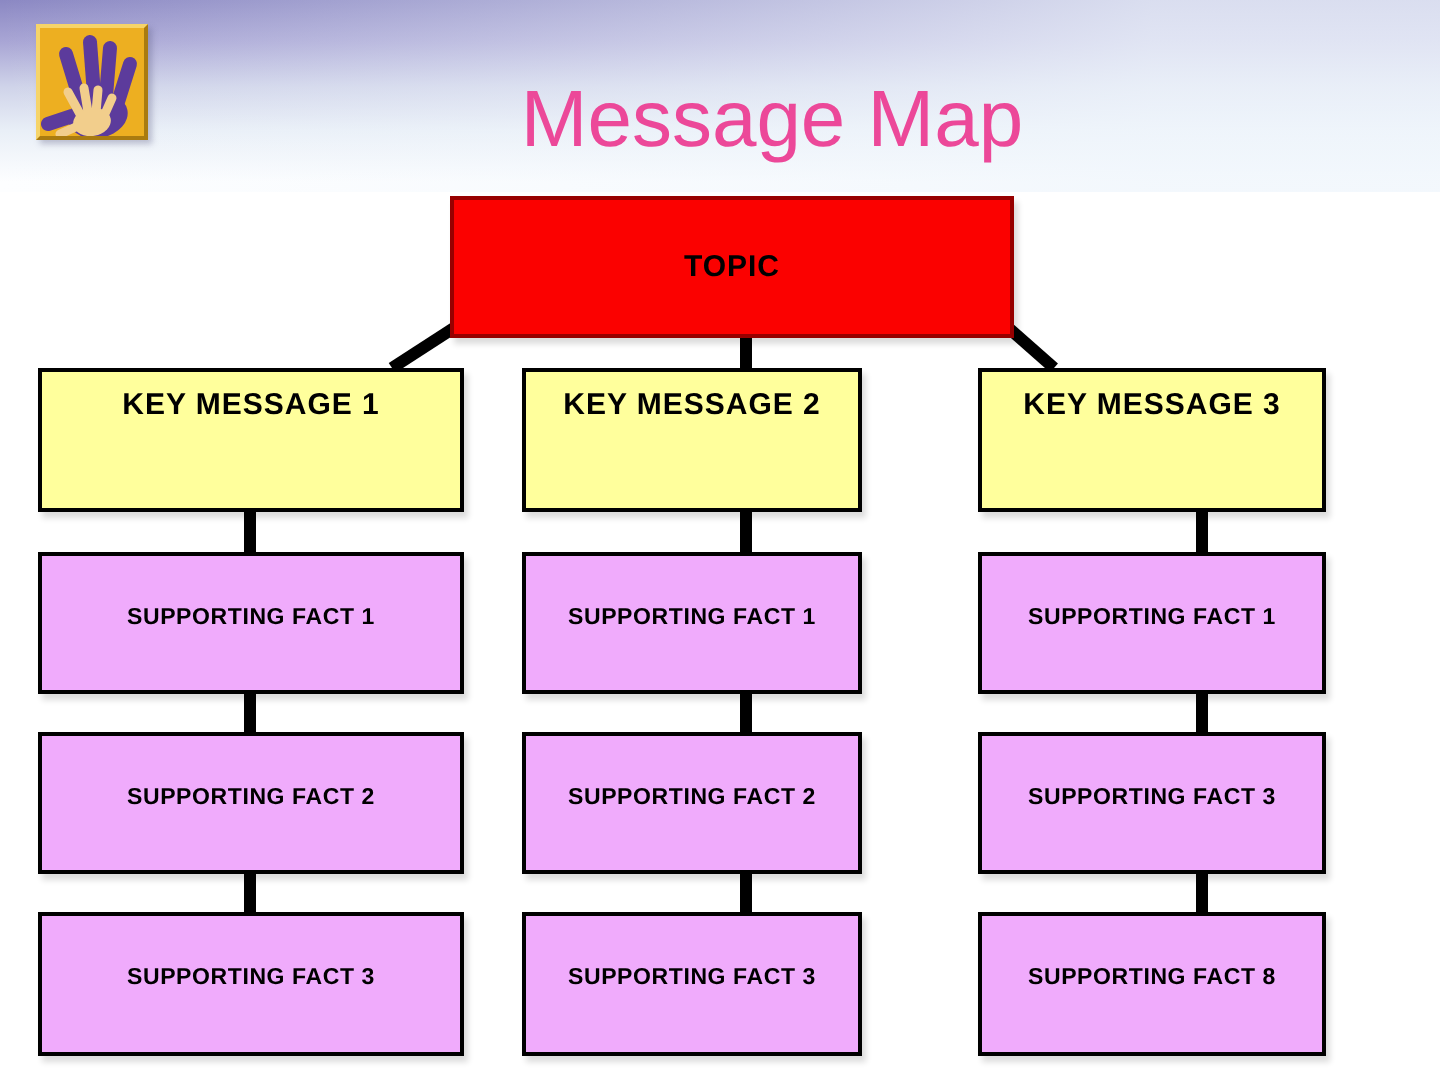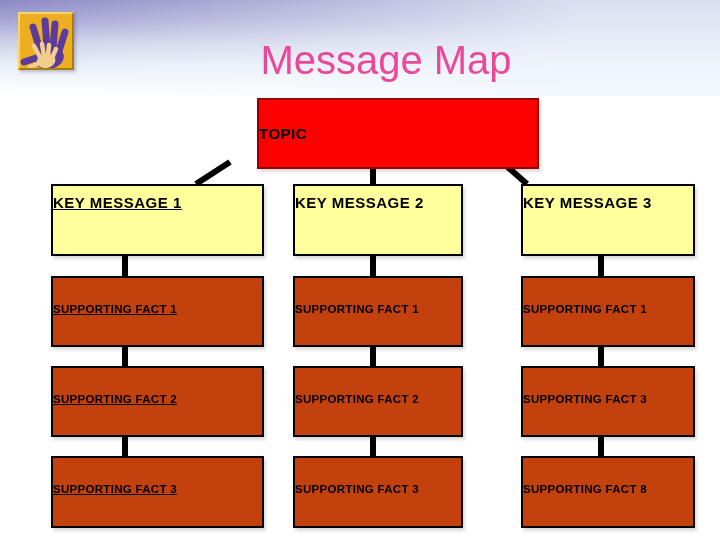--- a/index.html
+++ b/index.html
@@ -26,42 +26,41 @@
     background:#EDAF21;
     border-top:2px solid #F6D469;border-left:2px solid #F6D469;
     border-right:2px solid #A97B10;border-bottom:2px solid #A97B10;
     box-shadow:2px 2px 3px rgba(90,90,130,0.35);
   }
   .logo svg{display:block;width:52px;height:54px;}
   
   .connectors{position:absolute;left:0;top:0;width:720px;height:540px;z-index:1;pointer-events:none;}
   
   .box{
-    position:absolute;z-index:2;display:flex;
+    position:absolute;z-index:2;display:flex;justify-content:center;
     box-sizing:border-box;color:#000;text-align:center;
     box-shadow:2px 3px 3px rgba(0,0,0,0.14);
-    margin-left:32px;
   }
   .topic{
     left:225px;top:98px;width:282px;height:71px;
     background:#FB0100;border:2px solid #970000;
     align-items:center;
     font-weight:bold;font-size:15px;letter-spacing:0.5px;
   }
   .key{
     top:184px;height:72px;background:#FFFF9C;border:2px solid #000;
     align-items:flex-start;padding-top:8px;
     font-weight:bold;font-size:15px;letter-spacing:0.5px;
   }
   .fact{
-    height:71px;background:#c2410c;border:2px solid #000;
+    height:71px;background:#f0abfc;border:2px solid #000;
     align-items:center;padding-bottom:6px;
     font-weight:bold;font-size:11.5px;letter-spacing:0.3px;
   }
-  .c0{left:19px;width:213px;text-decoration:underline;}
+  .c0{left:19px;width:213px;}
   .c1{left:261px;width:170px;}
   .c2{left:489px;width:174px;}
   .r0{top:276px;}
   .r1{top:366px;}
   .r2{top:456px;height:72px;}
 </style>
 </head>
 <body>
 
 <div class="slide">

